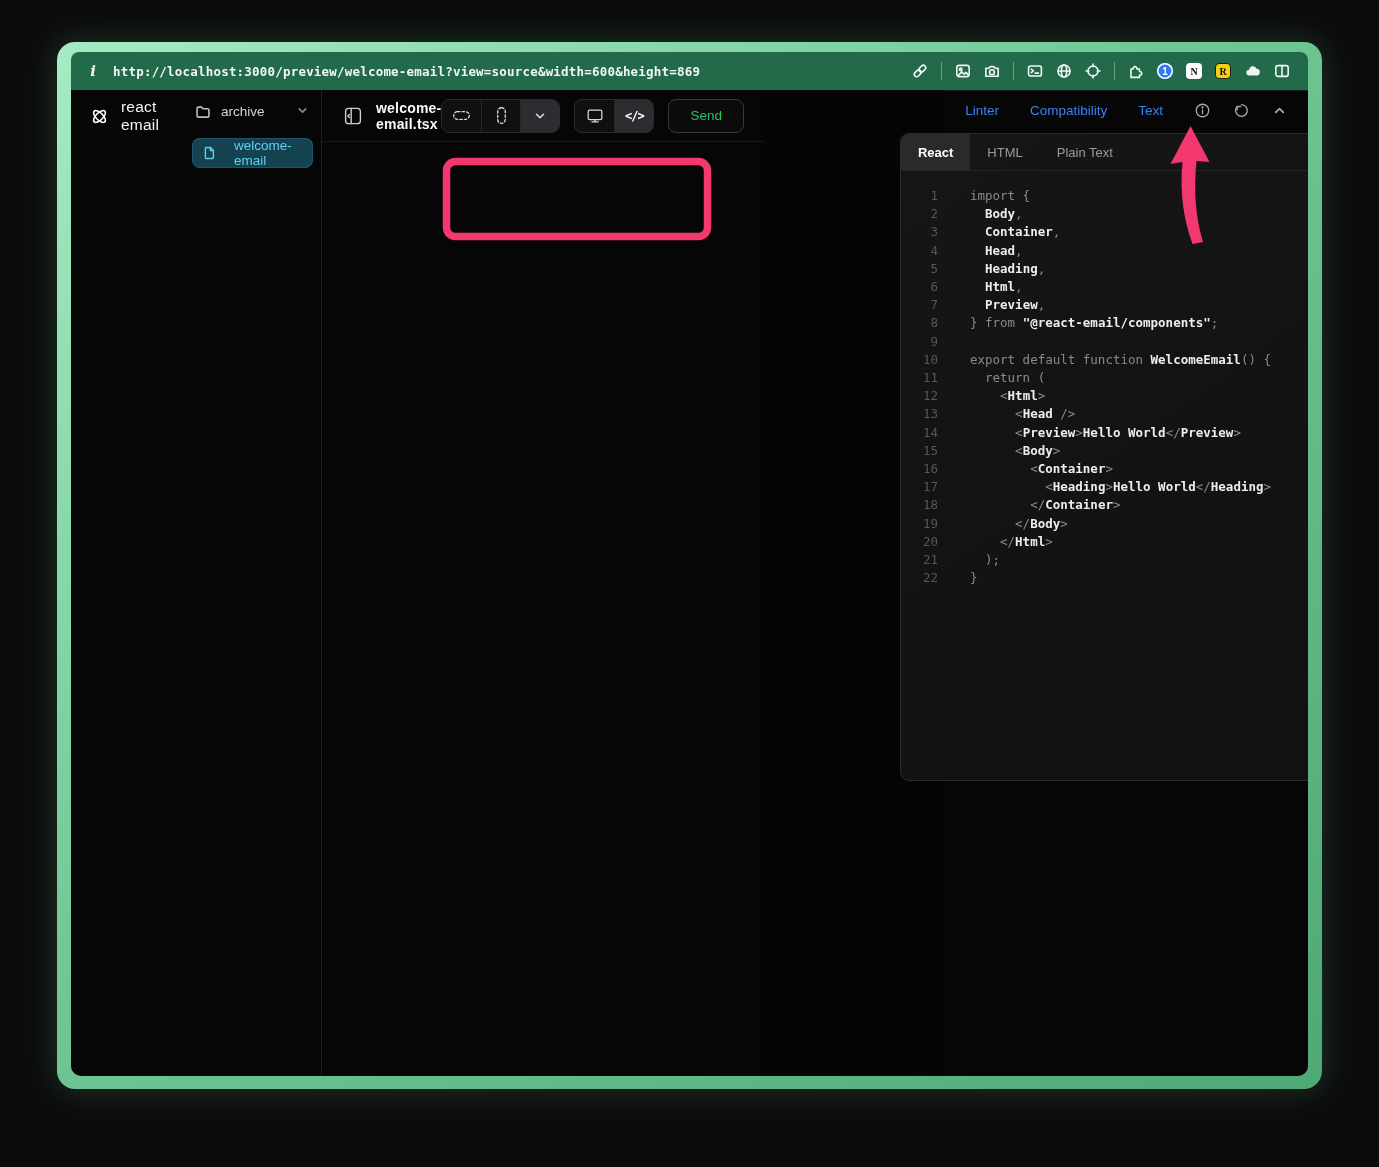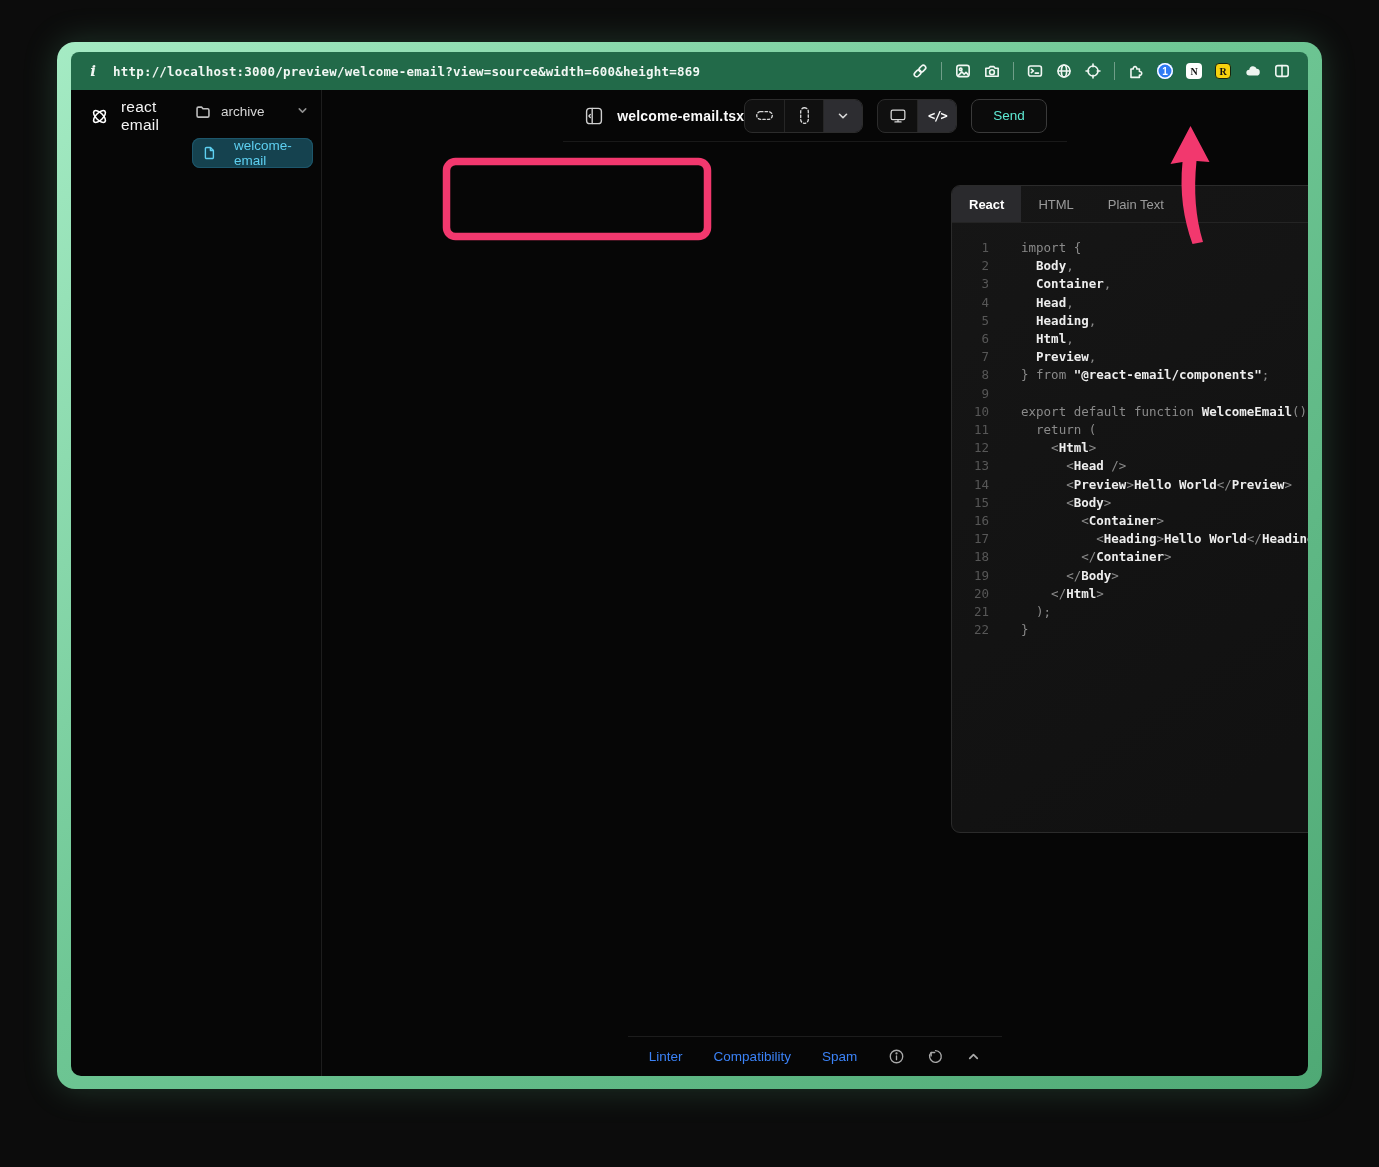--- a/index.html
+++ b/index.html
@@ -42,34 +42,34 @@
   .nav { padding:14px 8px 0 15px; }
   .nav-folder { height:30px; display:flex; align-items:flex-start; gap:10px; padding:0 4px 0 3px; color:#d6d6d6; font-size:13.5px; }
   .nav-folder .chev { margin-left:auto; color:#8d8d8d; }
   .nav-item {
     margin-top:4px; height:30px; border-radius:8px; background:#15424f;
     box-shadow:inset 0 0 0 1px #1d566b;
     display:flex; align-items:center; gap:18px; padding:0 10px;
     color:#5ed0f1; font-size:13.5px;
   }
 
-  .main { flex:1; display:flex; flex-direction:column; min-width:0;align-items:center; }
+  .main { flex:1; display:flex; flex-direction:row; min-width:0; }
   .main-header { height:52px; flex:0 0 52px; border-bottom:1px solid #191919;
                  display:flex; align-items:center; padding:0 20px 0 21px; }
   .panel-toggle { color:#cfcfcf; display:flex; margin-right:13px; }
   .doc-title { color:#fafafa; font-size:14px; font-weight:700; letter-spacing:.2px; }
   .hdr-right { margin-left:auto; display:flex; align-items:center; gap:14px; }
   .btn-group { display:flex; align-items:stretch; height:34px; border:1px solid #2c2c2c; border-radius:8px;
                overflow:hidden; background:#101010; }
   .seg { width:39px; display:flex; align-items:center; justify-content:center; color:#d8d8d8; }
   .seg + .seg { border-left:1px solid #262626; }
   .seg.active { background:#2d2d31; }
   .code-glyph { font:700 12px "DejaVu Sans Mono", monospace; color:#fff; letter-spacing:-1px; }
   .send-btn { height:34px; padding:0 21px; border:1px solid #3a3a3a; border-radius:8px; background:#0b0b0b;
-              color:#5eead4; font-size:13.5px; display:flex; align-items:center; }
+              color:#22c55e; font-size:13.5px; display:flex; align-items:center; }
 
   .content { flex:1; position:relative; background:#050505; min-height:0; }
   .code-panel {
     position:absolute; left:136px; top:43px; width:719px; height:648px;
     background:linear-gradient(145deg,#161616 0%,#111111 70%);
     border:1px solid #2b2b2b; border-radius:9px; display:flex; flex-direction:column; overflow:hidden;
   }
   .panel-header { height:37px; flex:0 0 37px; border-bottom:1px solid #242424; display:flex; align-items:stretch; }
   .tab { padding:0 17px; display:flex; align-items:center; font-size:13px; color:#9b9b9b; }
   .tab.active { background:#2a2a2d; color:#fff; font-weight:700; }
@@ -366,21 +366,21 @@
                     <span class="lc"><span class="d">}</span></span>
                   </div>
                 </div>
             </div>
           </div>
         </div>
 
         <div class="bottom-bar">
           <span class="bottom-tab">Linter</span>
           <span class="bottom-tab">Compatibility</span>
-          <span class="bottom-tab">Spam</span>
+          <span class="bottom-tab">Text</span>
           <span class="bottom-icons">
             <span>
               <svg class="icon" width="17" height="17" viewBox="0 0 18 18">
                   <circle cx="9" cy="9" r="6.6"></circle>
                   <path d="M9 8.4 v4"></path>
                   <circle cx="9" cy="5.8" r="0.5" style="fill:currentColor"></circle>
                 </svg>
             </span>
             <span>
               <svg class="icon" width="17" height="17" viewBox="0 0 18 18">

